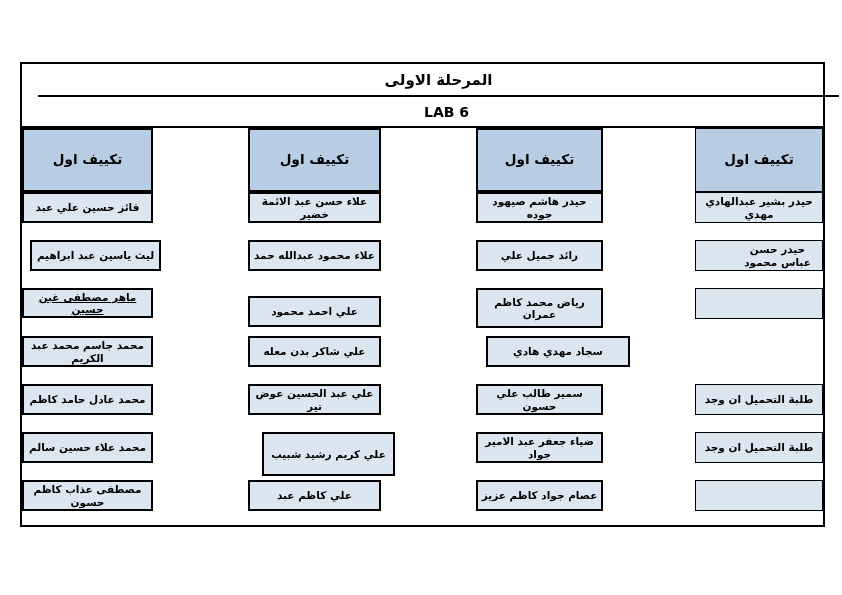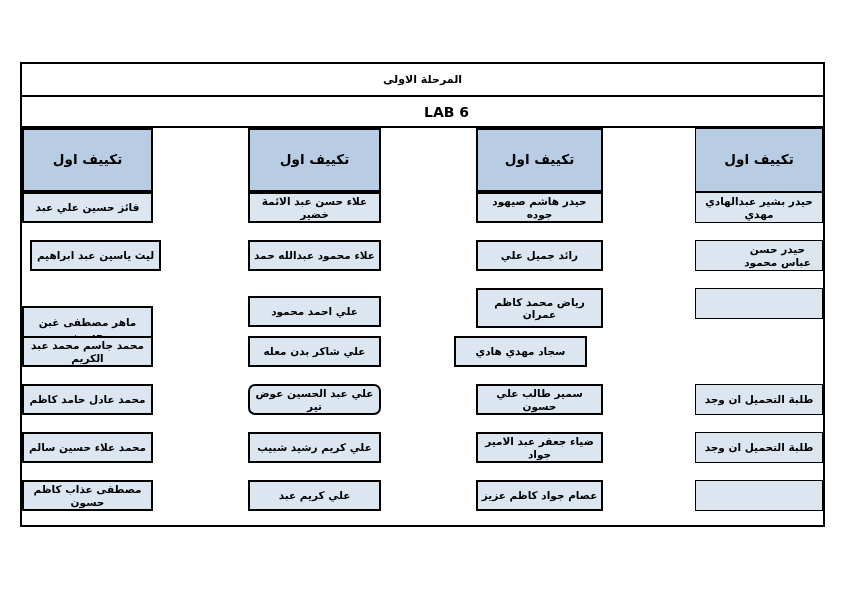--- a/index.html
+++ b/index.html
@@ -17,29 +17,29 @@
     left: 20px;
     top: 62px;
     width: 805px;
     height: 465px;
     border: 2px solid var(--border-color, #000);
     box-sizing: border-box;
     background: #fff;
   }
   .title-row {
     position: absolute;
-    left: 0; top: 0;
+    left: 16px; top: 0;
     width: 100%;
     height: 33px;
     border-bottom: 2px solid var(--border-color, #000);
     box-sizing: border-box;
     display: flex;
     align-items: center;
     justify-content: center;
-    font-size: 11px;
+    font-size: 15px;
     font-weight: bold;
     direction: rtl;
   }
   .lab-row {
     position: absolute;
     left: 0; top: 33px;
     width: 100%;
     height: 31px;
     border-bottom: 2px solid var(--border-color, #000);
     box-sizing: border-box;
@@ -83,38 +83,38 @@
 <body>
 
 <div class="page" style="--page-bg: #ffffff; --header-fill: #b8cce4; --cell-fill: #dce6f1; --border-color: #000000;">
   <div class="table-frame">
     <div class="title-row">المرحلة الاولى</div>
     <div class="lab-row">LAB 6</div>
     <div class="grid" id="grid">
         <div class="box group-header" style="left: 0px; top: 64px; width: 131px; height: 64px; border-width: 2px;">تكييف اول</div>
         <div class="box cell" style="left: 0px; top: 128px; width: 131px; height: 31px; border-width: 2px;">فائز حسين علي عبد</div>
         <div class="box cell" style="left: 8px; top: 176px; width: 131px; height: 31px; border-width: 2px;">ليث ياسين عبد ابراهيم</div>
-        <div class="box cell" style="left: 0px; top: 242px; width: 131px; height: 45px; border-width: 2px;">ماهر مصطفى غبن حسين</div>
+        <div class="box cell" style="left: 0px; top: 224px; width: 131px; height: 30px; border-width: 2px; text-decoration: underline;">ماهر مصطفى غبن حسين</div>
         <div class="box cell" style="left: 0px; top: 272px; width: 131px; height: 31px; border-width: 2px;">محمد جاسم محمد عبد الكريم</div>
         <div class="box cell" style="left: 0px; top: 320px; width: 131px; height: 31px; border-width: 2px;">محمد عادل حامد كاظم</div>
         <div class="box cell" style="left: 0px; top: 368px; width: 131px; height: 31px; border-width: 2px;">محمد علاء حسين سالم</div>
         <div class="box cell" style="left: 0px; top: 416px; width: 131px; height: 31px; border-width: 2px;">مصطفى عذاب كاظم حسون</div>
         <div class="box group-header" style="left: 226px; top: 64px; width: 133px; height: 64px; border-width: 2px;">تكييف اول</div>
         <div class="box cell" style="left: 226px; top: 128px; width: 133px; height: 31px; border-width: 2px;">علاء حسن عبد الائمة خضير</div>
         <div class="box cell" style="left: 226px; top: 176px; width: 133px; height: 31px; border-width: 2px;">علاء محمود عبدالله حمد</div>
         <div class="box cell" style="left: 226px; top: 232px; width: 133px; height: 31px; border-width: 2px;">علي احمد محمود</div>
         <div class="box cell" style="left: 226px; top: 272px; width: 133px; height: 31px; border-width: 2px;">علي شاكر بدن معله</div>
-        <div class="box cell" style="left: 226px; top: 320px; width: 133px; height: 31px; border-width: 2px; border-radius: 7px;">علي عبد الحسين عوض تير</div>
-        <div class="box cell" style="left: 226px; top: 368px; width: 133px; height: 31px; border-width: 2px;">علي كريم رشيد شبيب</div>
-        <div class="box cell" style="left: 226px; top: 416px; width: 133px; height: 31px; border-width: 2px;">علي كريم عبد</div>
+        <div class="box cell" style="left: 226px; top: 320px; width: 133px; height: 31px; border-width: 2px;">علي عبد الحسين عوض تير</div>
+        <div class="box cell" style="left: 240px; top: 368px; width: 133px; height: 44px; border-width: 2px;">علي كريم رشيد شبيب</div>
+        <div class="box cell" style="left: 226px; top: 416px; width: 133px; height: 31px; border-width: 2px;">علي كاظم عبد</div>
         <div class="box group-header" style="left: 454px; top: 64px; width: 127px; height: 64px; border-width: 2px;">تكييف اول</div>
         <div class="box cell" style="left: 454px; top: 128px; width: 127px; height: 31px; border-width: 2px;">حيدر هاشم صيهود جوده</div>
         <div class="box cell" style="left: 454px; top: 176px; width: 127px; height: 31px; border-width: 2px;">رائد جميل علي</div>
         <div class="box cell" style="left: 454px; top: 224px; width: 127px; height: 40px; border-width: 2px;">رياض محمد كاظم عمران</div>
-        <div class="box cell" style="left: 432px; top: 272px; width: 133px; height: 31px; border-width: 2px;">سجاد مهدي هادي</div>
+        <div class="box cell" style="left: 464px; top: 272px; width: 144px; height: 31px; border-width: 2px;">سجاد مهدي هادي</div>
         <div class="box cell" style="left: 454px; top: 320px; width: 127px; height: 31px; border-width: 2px;">سمير طالب علي حسون</div>
         <div class="box cell" style="left: 454px; top: 368px; width: 127px; height: 31px; border-width: 2px;">ضياء جعفر عبد الامير جواد</div>
         <div class="box cell" style="left: 454px; top: 416px; width: 127px; height: 31px; border-width: 2px;">عصام جواد كاظم عزيز</div>
         <div class="box group-header" style="left: 673px; top: 64px; width: 128px; height: 64px; border-width: 1px;">تكييف اول</div>
         <div class="box cell" style="left: 673px; top: 128px; width: 128px; height: 31px; border-width: 1px;">حيدر بشير عبدالهادي مهدي</div>
         <div class="box cell" style="left: 673px; top: 176px; width: 128px; height: 31px; border-width: 1px; padding-left: 40px;">حيدر حسن عباس محمود</div>
         <div class="box cell" style="left: 673px; top: 224px; width: 128px; height: 31px; border-width: 1px;"></div>
         <div class="box cell" style="left: 673px; top: 320px; width: 128px; height: 31px; border-width: 1px;">طلبة التحميل ان وجد</div>
         <div class="box cell" style="left: 673px; top: 368px; width: 128px; height: 31px; border-width: 1px;">طلبة التحميل ان وجد</div>
         <div class="box cell" style="left: 673px; top: 416px; width: 128px; height: 31px; border-width: 1px;"></div>

